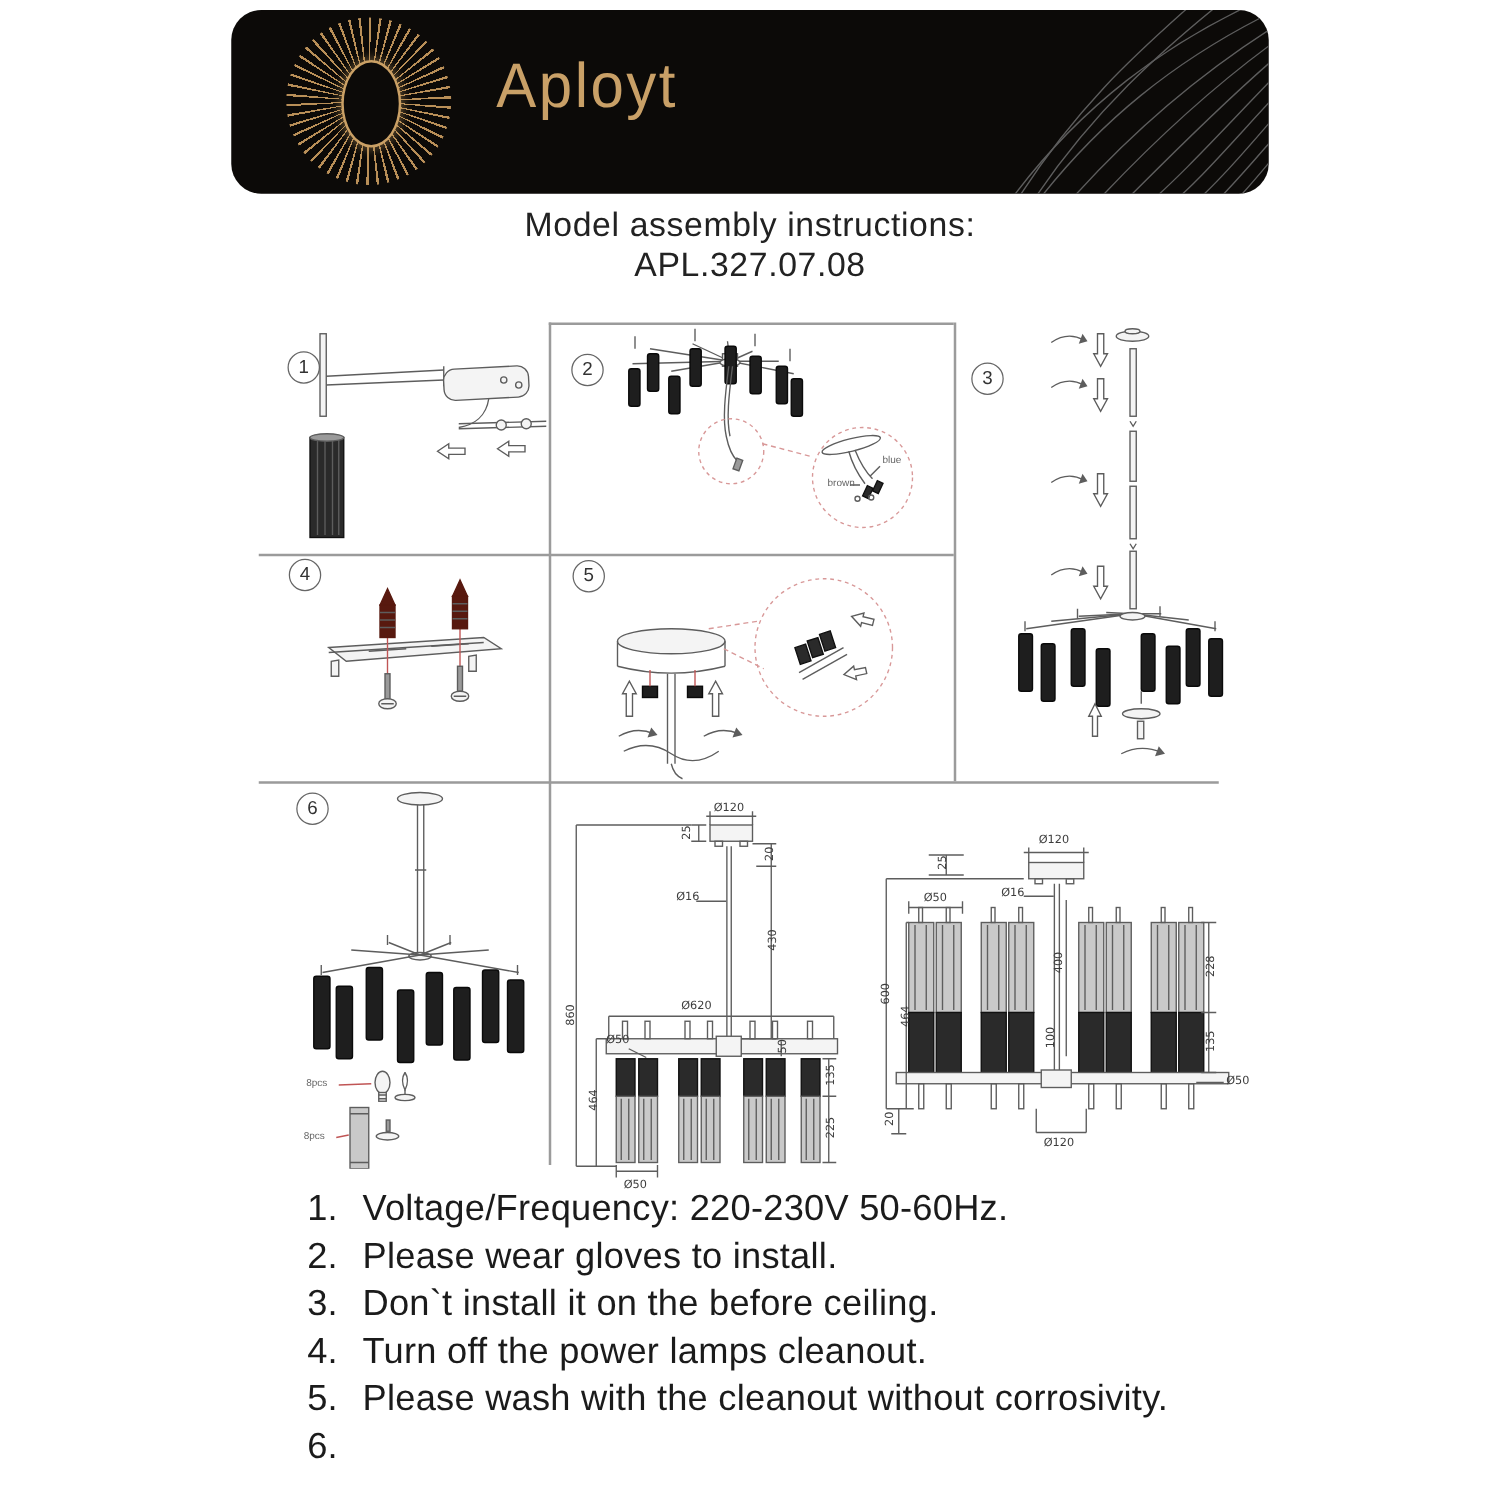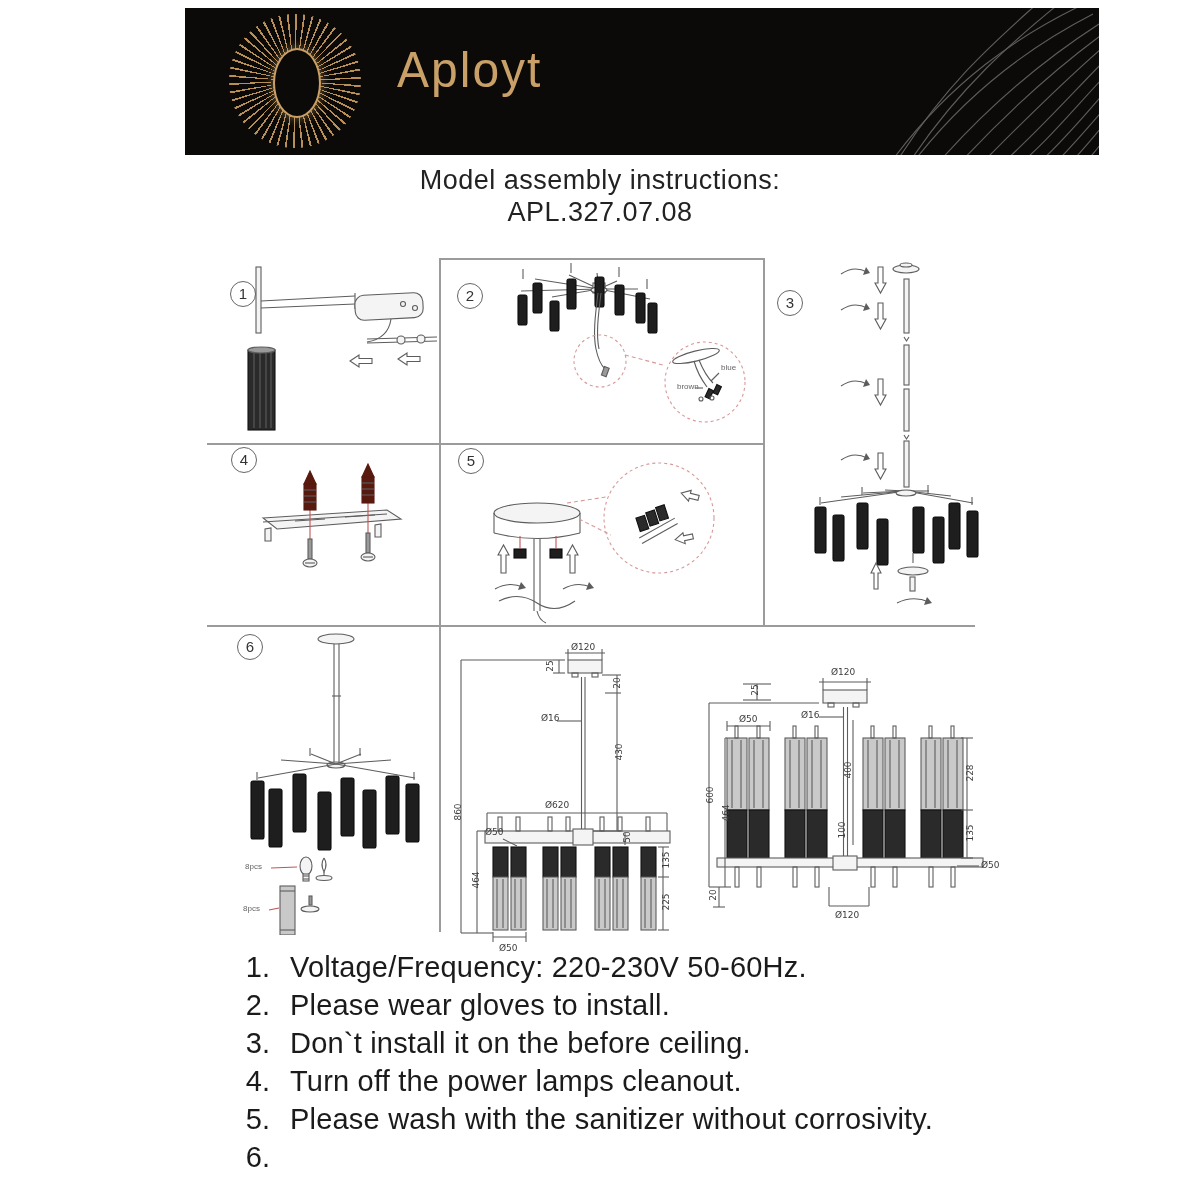--- a/index.html
+++ b/index.html
@@ -1,19 +1,19 @@
 <!DOCTYPE html>
 <html><head>
 <meta charset="utf-8">
 <style>
   html,body{margin:0;padding:0;background:#e8e8e8;}
   .page{position:relative;width:1200px;height:1200px;background:#ffffff;margin:0 auto;
         font-family:"Liberation Sans",sans-serif;overflow:hidden;}
   
-  .banner{position:absolute;left:185px;top:8px;width:914px;height:147px;background:#0c0a08;overflow:hidden;}
+  .banner{position:absolute;left:185px;top:8px;width:830px;height:147px;background:#0c0a08;overflow:hidden;border-radius:24px;}
   .logo{position:absolute;left:44px;top:6px;width:132px;height:134px;border-radius:50%;
         background:repeating-conic-gradient(from 0deg at 50% 50%, #b98f58 0deg 1.7deg, rgba(0,0,0,0) 1.7deg 7.2deg);}
   .logo-core{position:absolute;left:88px;top:40px;width:44px;height:66px;border-radius:50%;
         background:#0c0a08;border:2px solid #caa065;box-shadow:0 0 8px 2px rgba(190,150,90,.45);}
   .brand{position:absolute;left:212px;top:34px;width:260px;font-size:48px;letter-spacing:2px;
         color:#c9a067;font-weight:400;transform:scaleY(1.05);}
   .rays{position:absolute;right:0;top:0;}
   
   .t1{position:absolute;left:0;top:165px;width:1200px;text-align:center;font-size:27px;color:#222;letter-spacing:.5px;}
   .t2{position:absolute;left:0;top:197px;width:1200px;text-align:center;font-size:27px;color:#222;letter-spacing:.5px;}
@@ -107,21 +107,21 @@
       <path d="M193 102 L202 96 L202 99.5 L215 99.5 L215 104.5 L202 104.5 L202 108 Z"></path>
       <rect x="43" y="93" width="27" height="80" class="dk"></rect>
       <line x1="49" y1="95" x2="49" y2="171" stroke="#777"></line>
       <line x1="55" y1="95" x2="55" y2="171" stroke="#888"></line>
       <line x1="61" y1="95" x2="61" y2="171" stroke="#777"></line>
       <line x1="66" y1="95" x2="66" y2="171" stroke="#888"></line>
       <ellipse cx="56.5" cy="93" rx="13.5" ry="3" class="sg"></ellipse>
     </svg>
   </div>
 
-  <div class="panel" style="left:449px;top:257px;width:291px;height:186px">
+  <div class="panel" style="left:434px;top:257px;width:291px;height:186px">
     <svg class="d" width="324" height="186">
       <g>
         <line x1="150" y1="32" x2="72" y2="34"></line>
           <line x1="150" y1="32" x2="86" y2="22"></line>
         <line x1="150" y1="32" x2="103" y2="40"></line>
           <line x1="150" y1="32" x2="120" y2="18"></line>
         <line x1="150" y1="32" x2="148" y2="16"></line>
           <line x1="150" y1="32" x2="168" y2="24"></line>
         <line x1="150" y1="32" x2="189" y2="32"></line>
           <line x1="150" y1="32" x2="201" y2="42"></line>
@@ -556,20 +556,20 @@
     <div class="irow">
       <span class="inum">3.</span>
       <span class="itext">Don`t install it on the before ceiling.</span>
     </div>
     <div class="irow">
       <span class="inum">4.</span>
       <span class="itext">Turn off the power lamps cleanout.</span>
     </div>
     <div class="irow">
       <span class="inum">5.</span>
-      <span class="itext">Please wash with the sanitizer without corrosivity.</span>
+      <span class="itext">Please wash with the cleanout without corrosivity.</span>
     </div>
     <div class="irow">
       <span class="inum">6.</span>
     </div>
   </div>
 
 </div>
 
 </body></html>

